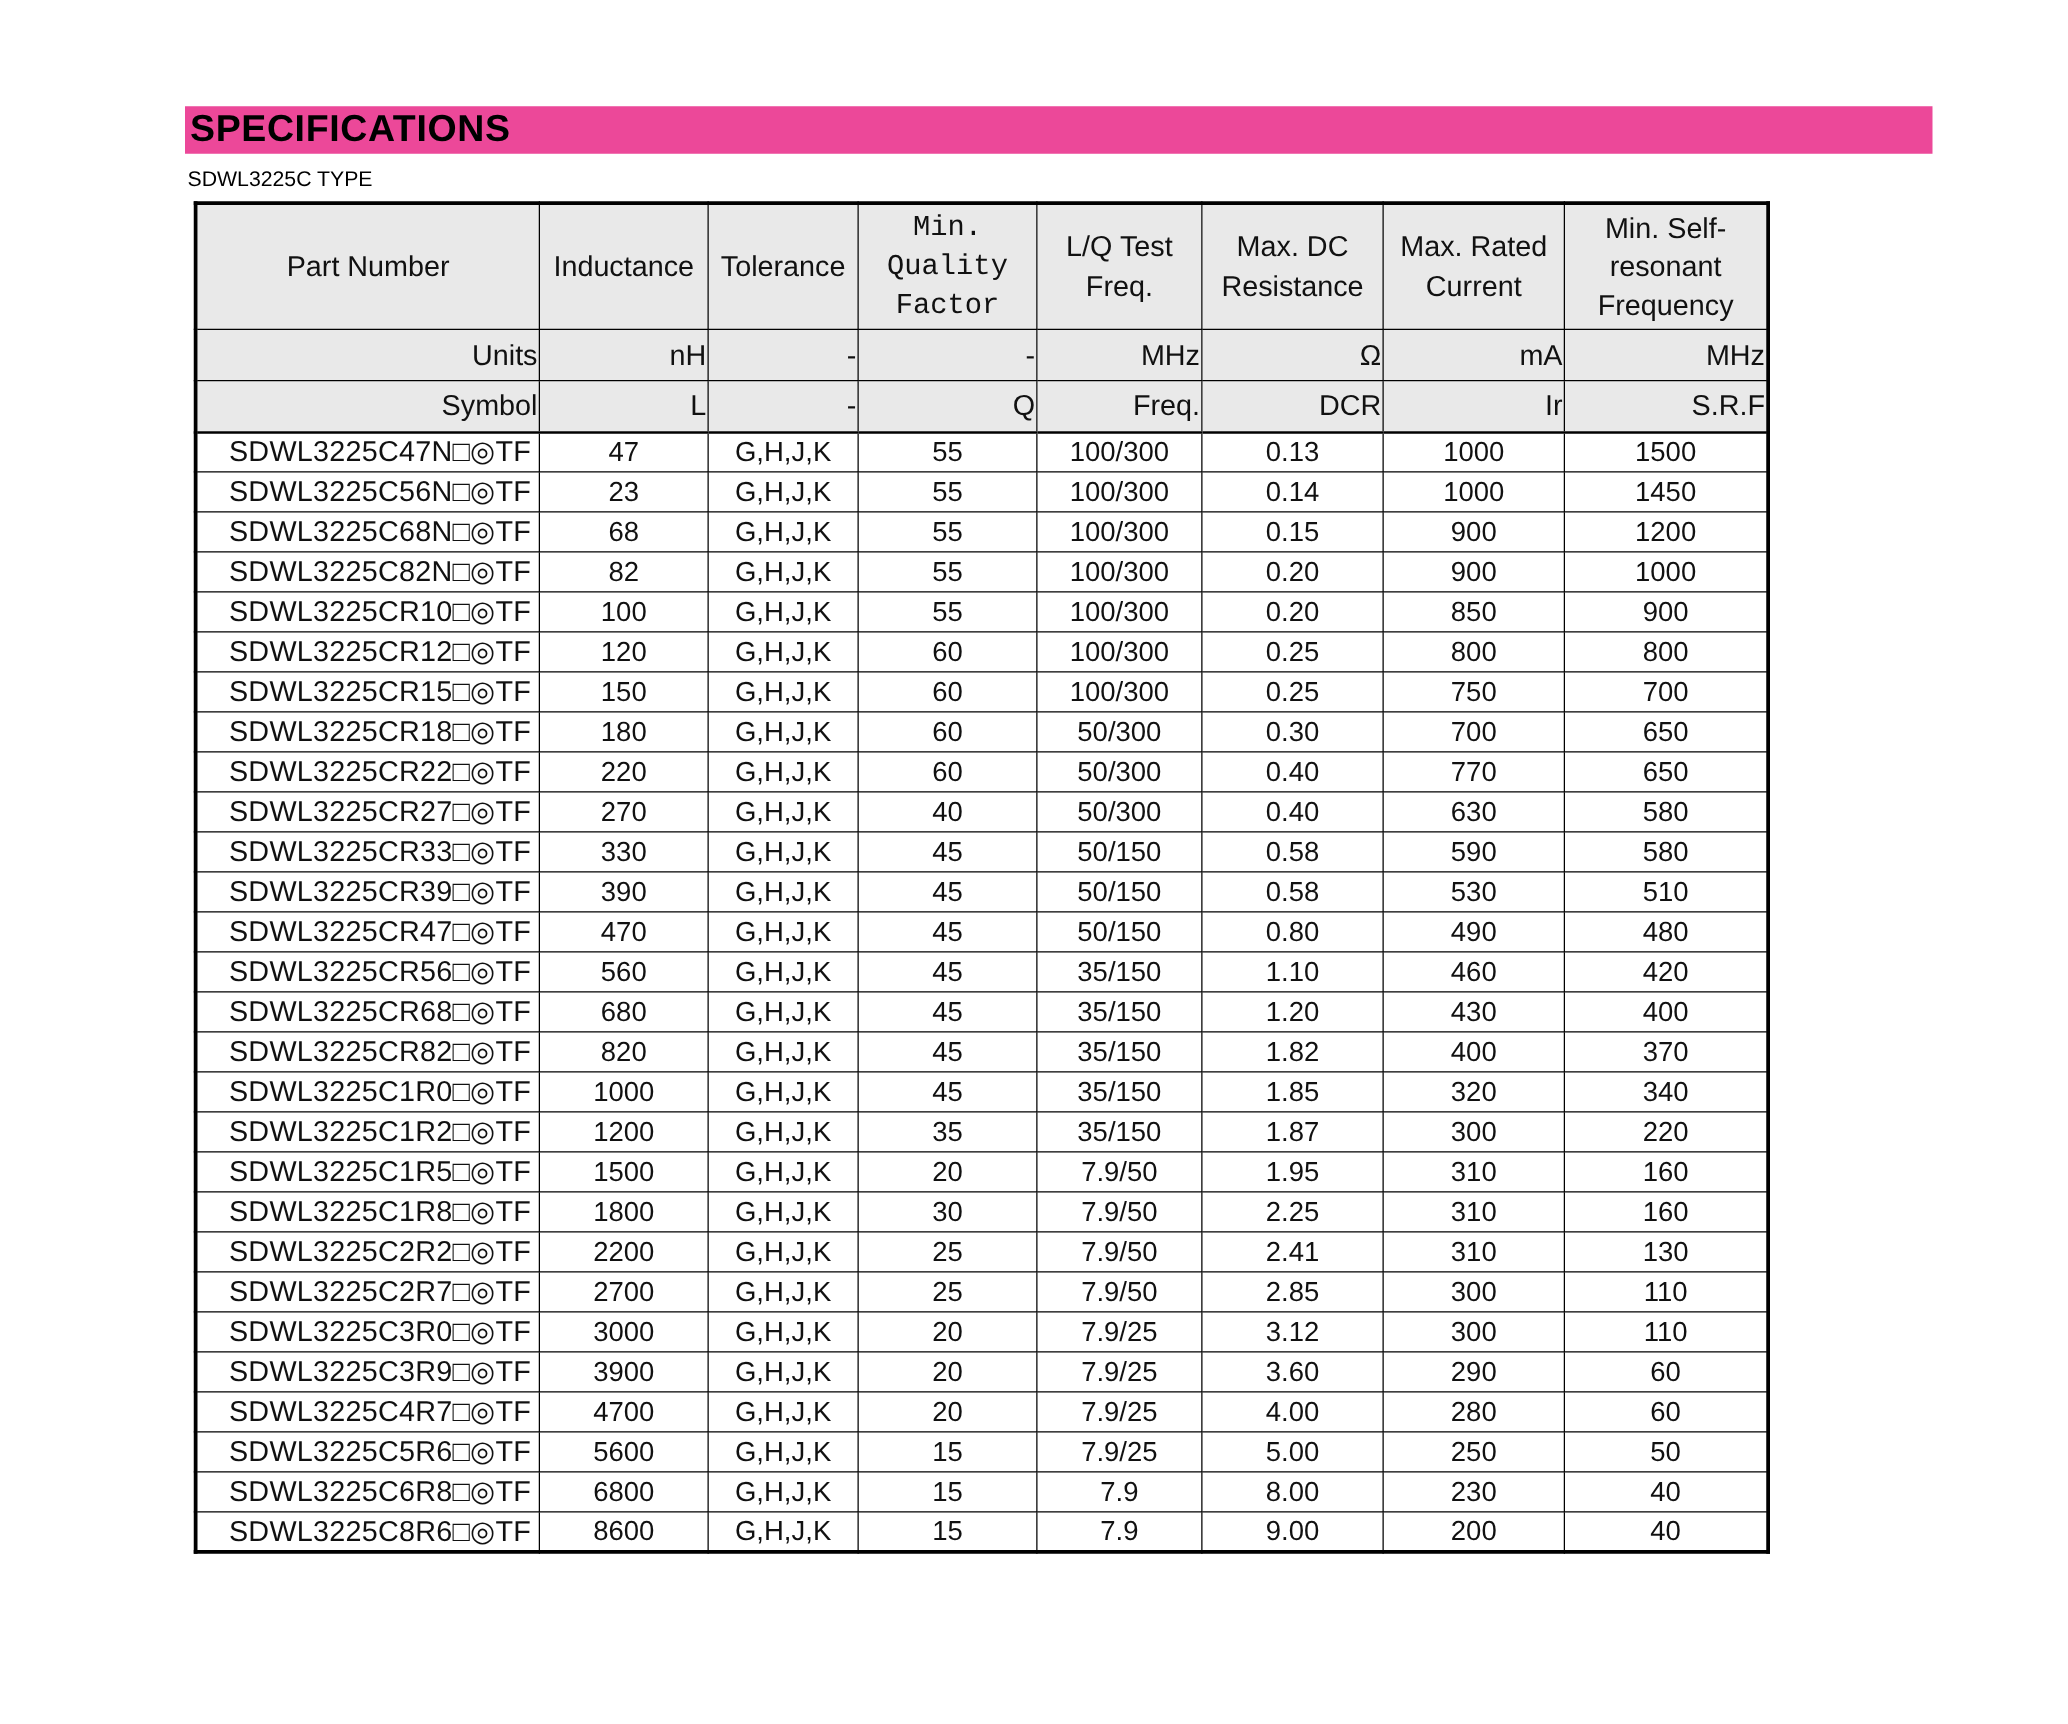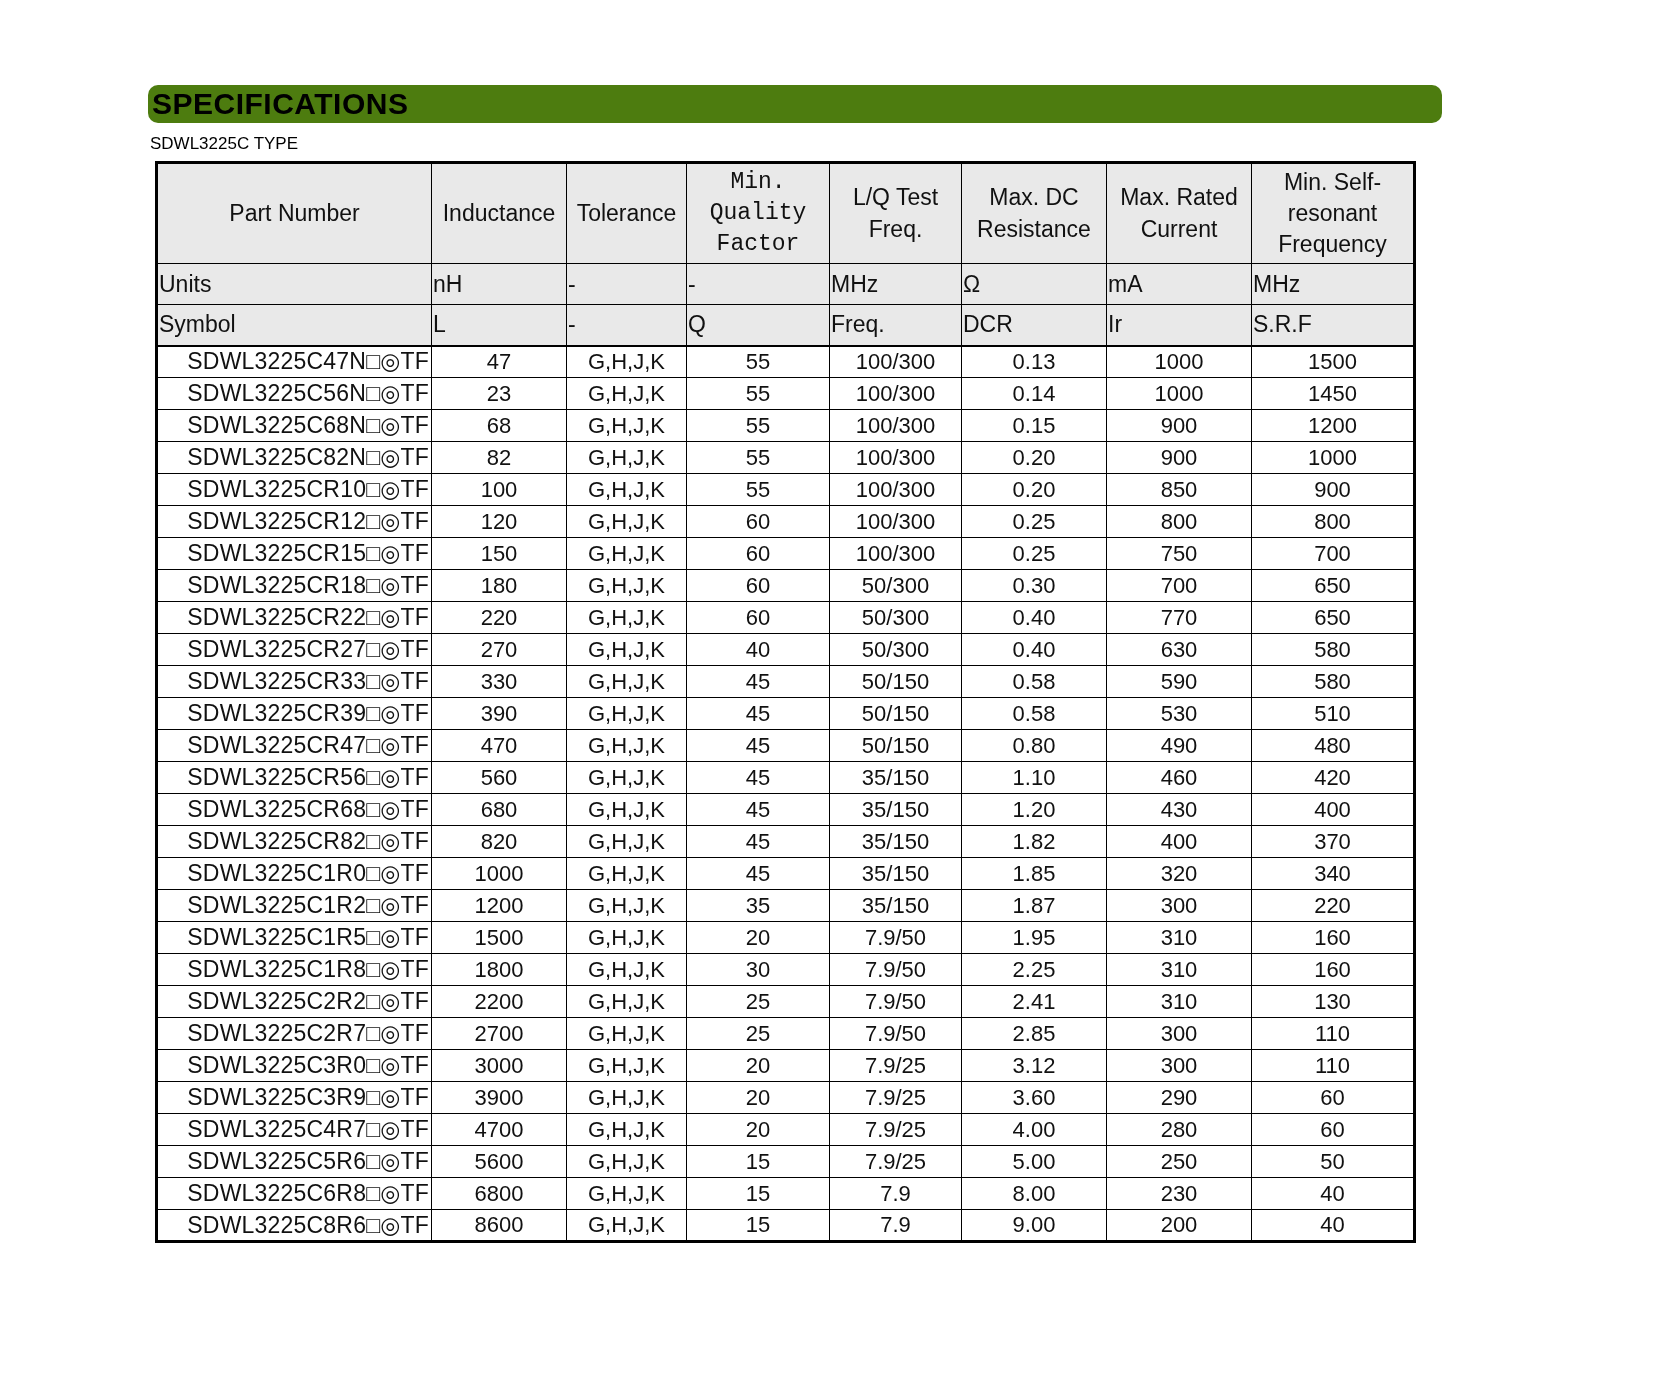--- a/index.html
+++ b/index.html
@@ -14,30 +14,29 @@
   }
   .page {
     position: relative;
     width: 1654px;
     height: 1379px;
     box-sizing: border-box;
     padding: 85px 0 0 148px;
     overflow: hidden;
   }
   .title-bar {
-    width: 1294px;
+    width: 1398px;
     box-sizing: border-box;
-    background: #4d7c0f;
+    background: #ec4899;
     font-size: 30px;
     font-weight: bold;
     letter-spacing: 0.5px;
     line-height: 38px;
     padding-left: 4px;
     color: #000000;
-    border-radius: 10px;
   }
   .subtitle {
     font-size: 17px;
     color: #000000;
     margin-top: 11px;
     margin-bottom: 7px;
     padding-left: 2px;
   }
   table.specs {
     border-collapse: collapse;
@@ -62,38 +61,38 @@
     line-height: 1.35;
   }
   tr.head-row th.serif {
     font-family: Liberation Mono, monospace;
   }
   tr.units-row th, tr.symbol-row th {
     background: #e9e9e9;
     font-weight: normal;
     font-size: 23px;
     height: 41px;
-    text-align: left;
+    text-align: right;
     vertical-align: middle;
   }
   tr.symbol-row th {
     border-bottom: 2px solid #000000;
     margin-left: 22px;
   }
   tbody td {
     font-size: 22px;
     height: 32px;
     text-align: center;
     vertical-align: middle;
     padding: 0 2px;
     white-space: nowrap;
     color: #111111;
   }
   tbody td.part {
-    text-align: right;
+    text-align: center;
     padding-left: 21px;
     font-size: 23px;
     letter-spacing: 0.2px;
   }
 </style>
 </head>
 <body>
 
 <div class="page">
 

